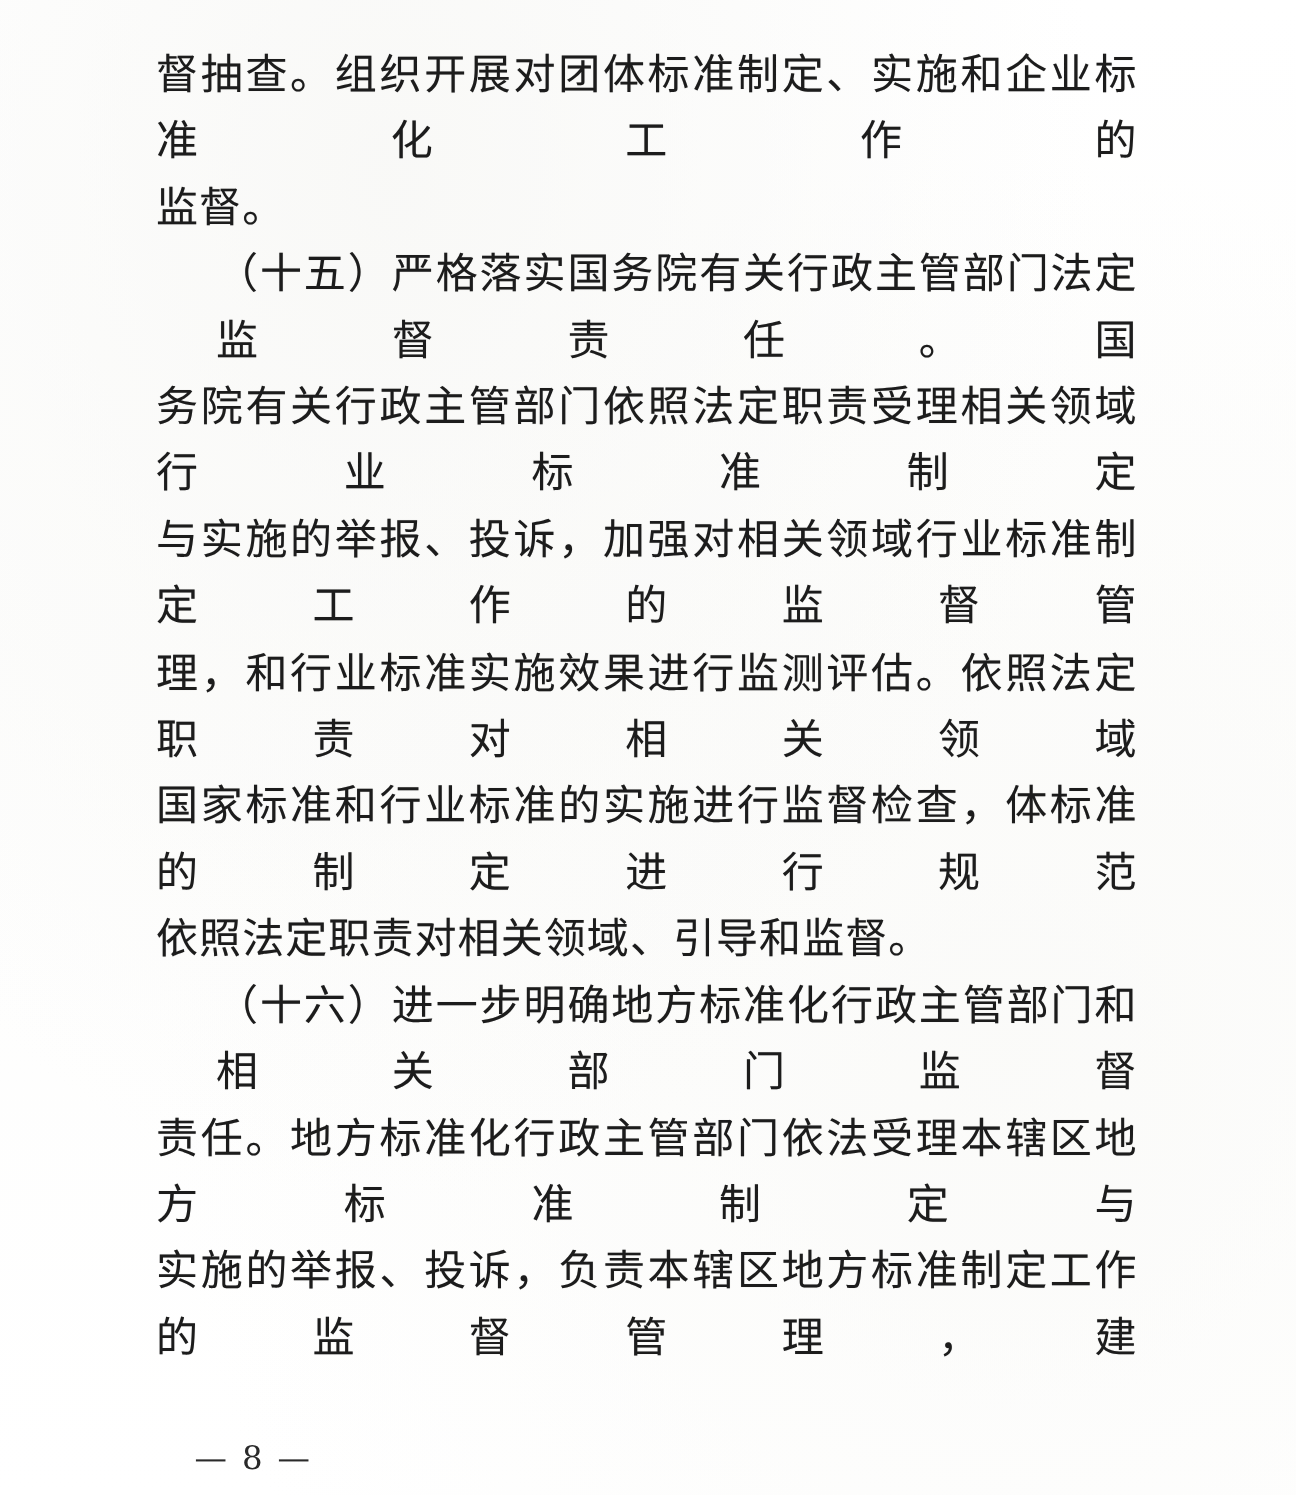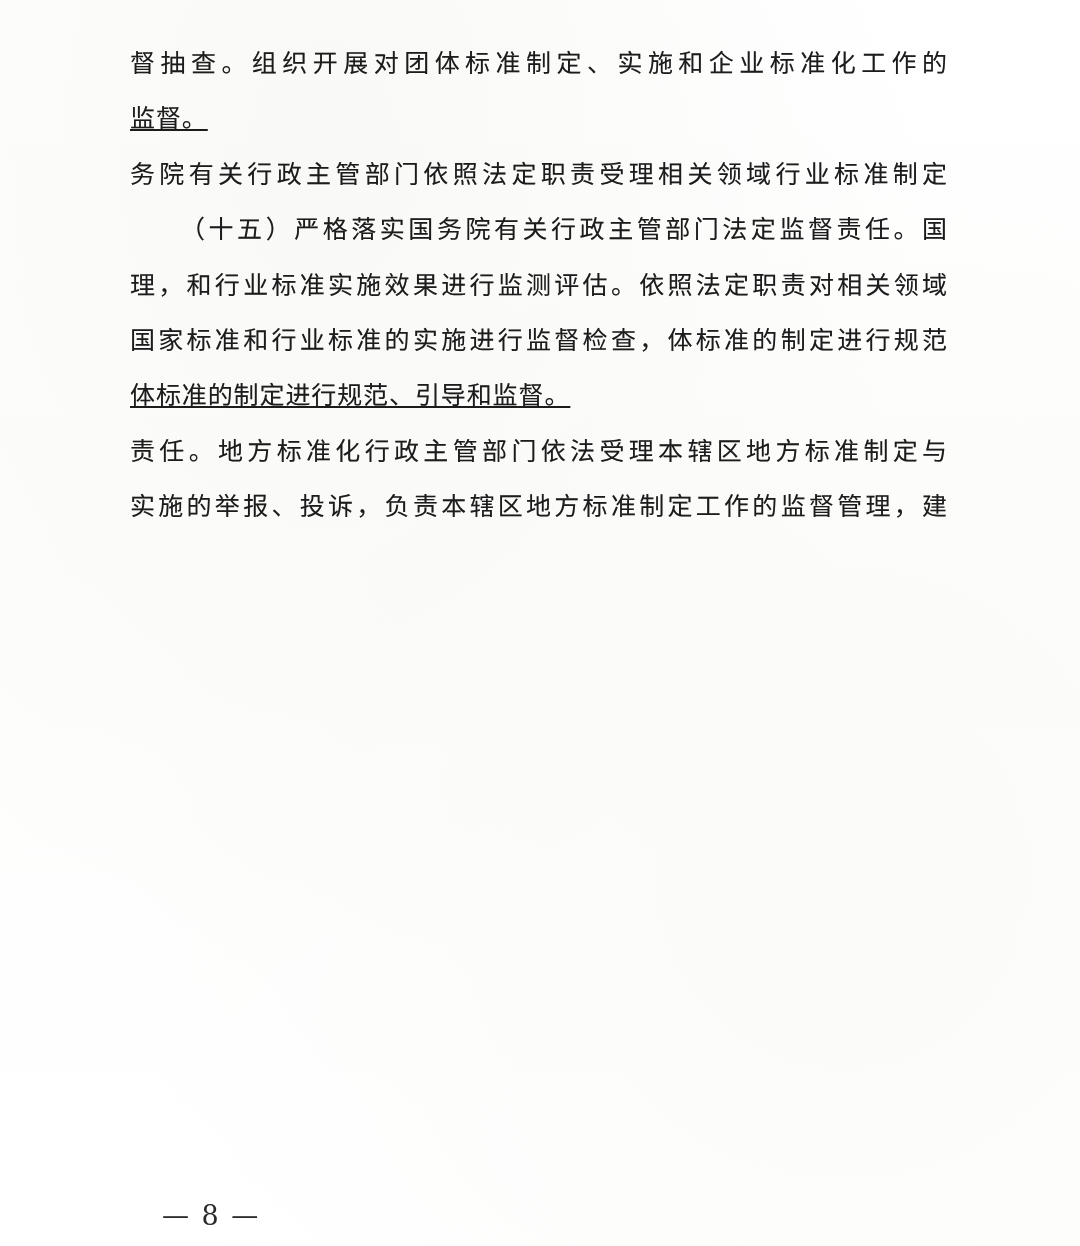--- a/index.html
+++ b/index.html
@@ -30,21 +30,21 @@
   }
 
   .text-column {
     position: absolute;
     left: 130px;
     top: 36px;
     width: 818px;
   }
 
   .doc-line {
-    font-size: 25px;
+    font-size: 35px;
     line-height: 55.4px;
     color: #1c1c1c;
     letter-spacing: 0.9px;
     white-space: pre;
     font-weight: 400;
     -webkit-font-smoothing: antialiased;
     text-shadow: 0 0 0.6px rgba(40,40,40,0.35);
   }
 
   
@@ -52,21 +52,20 @@
     white-space: normal;
     text-align: justify;
     text-align-last: justify;
   }
 
   
   .doc-line.ragged {
     white-space: normal;
     text-align: center;
     text-align-last: left;
-    text-decoration: underline;
   }
 
   
   .doc-line.indent {
     text-indent: 0;
     padding-left: 50px;
   }
 
   .page-footer {
     position: absolute;
@@ -91,27 +90,29 @@
 
   <div class="scan-tint"></div>
 
   <div class="text-column">
 
   <div id="para-continued">
         <div class="doc-line justify">督抽查。组织开展对团体标准制定、实施和企业标准化工作的</div>
         <div class="doc-line ragged">监督。</div>
       </div>
       <div id="para-15">
+        <div class="doc-line justify indent">（十五）严格落实国务院有关行政主管部门法定监督责任。国</div>
         <div class="doc-line justify">务院有关行政主管部门依照法定职责受理相关领域行业标准制定</div>
-        <div class="doc-line justify indent">（十五）严格落实国务院有关行政主管部门法定监督责任。国</div>
+        <div class="doc-line justify">与实施的举报、投诉，加强对相关领域行业标准制定工作的监督管</div>
         <div class="doc-line justify">理，和行业标准实施效果进行监测评估。依照法定职责对相关领域</div>
         <div class="doc-line justify">国家标准和行业标准的实施进行监督检查，体标准的制定进行规范</div>
-        <div class="doc-line ragged">体标准的制定进行规范、引导和监督。</div>
+        <div class="doc-line ragged">依照法定职责对相关领域、引导和监督。</div>
       </div>
       <div id="para-16">
+        <div class="doc-line justify indent">（十六）进一步明确地方标准化行政主管部门和相关部门监督</div>
         <div class="doc-line justify">责任。地方标准化行政主管部门依法受理本辖区地方标准制定与</div>
         <div class="doc-line justify">实施的举报、投诉，负责本辖区地方标准制定工作的监督管理，建</div>
       </div>
     </div>
 
   <div class="page-footer">
     <span class="folio">— 8 —</span>
   </div>
 
 </div>

